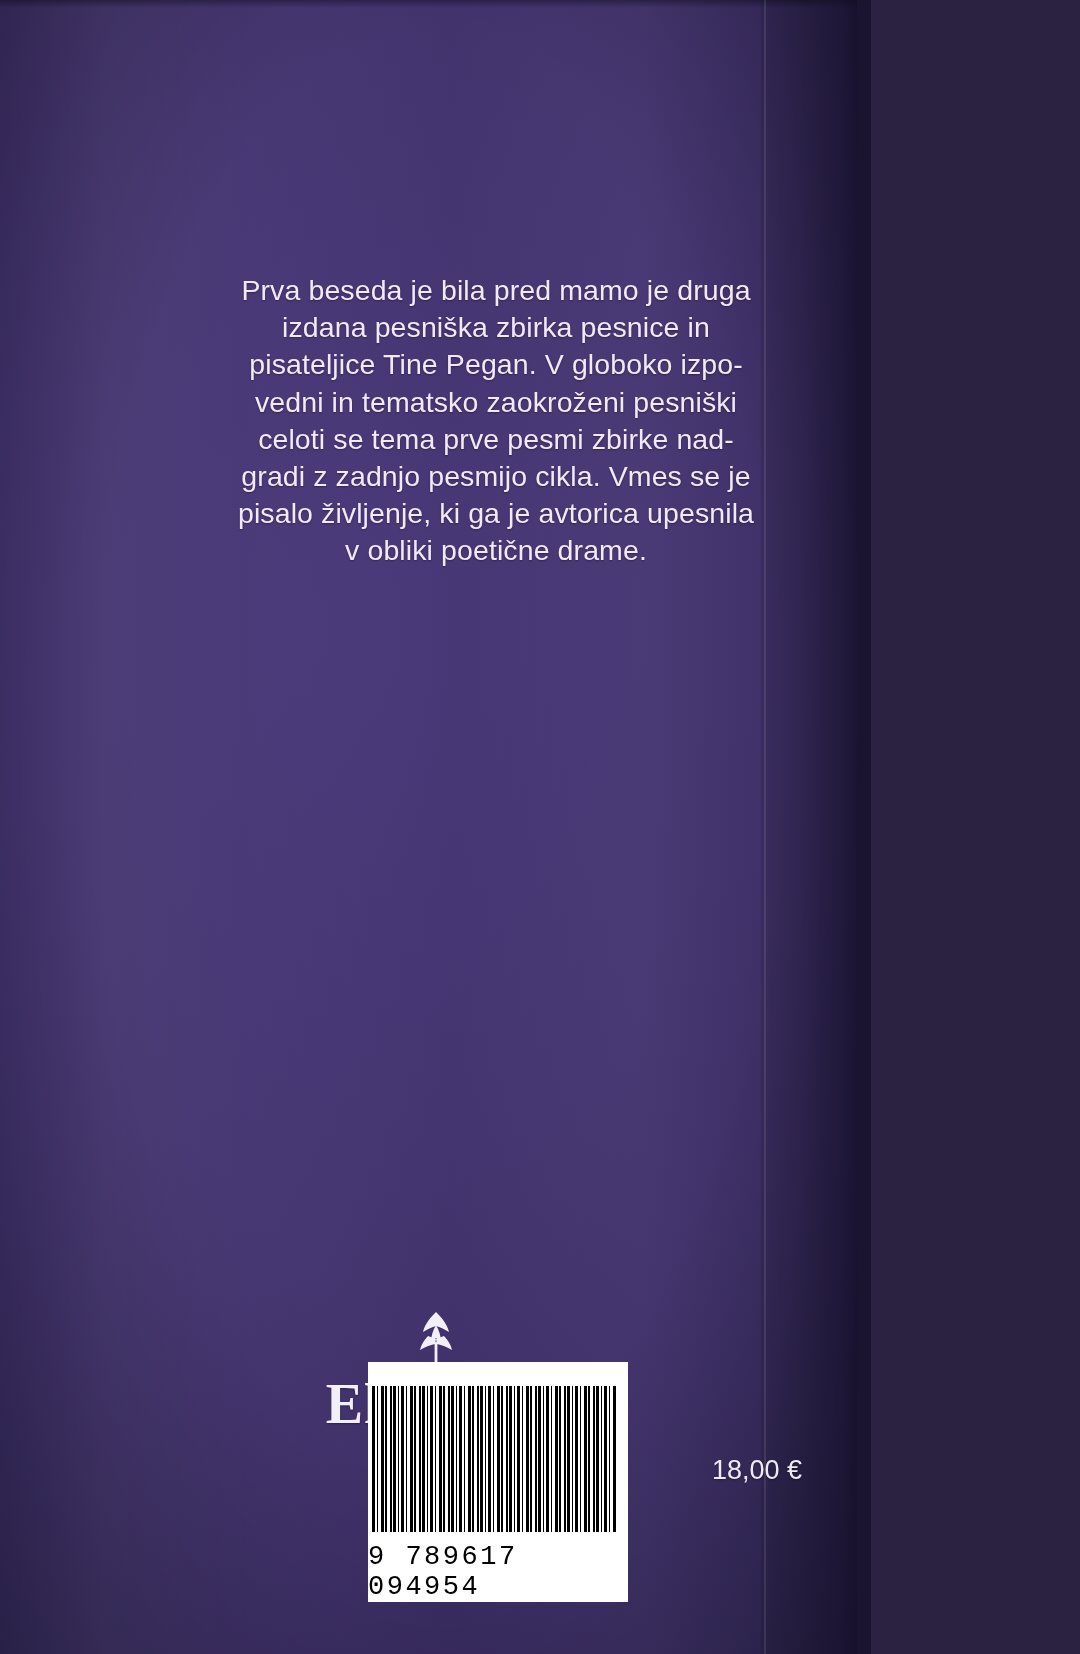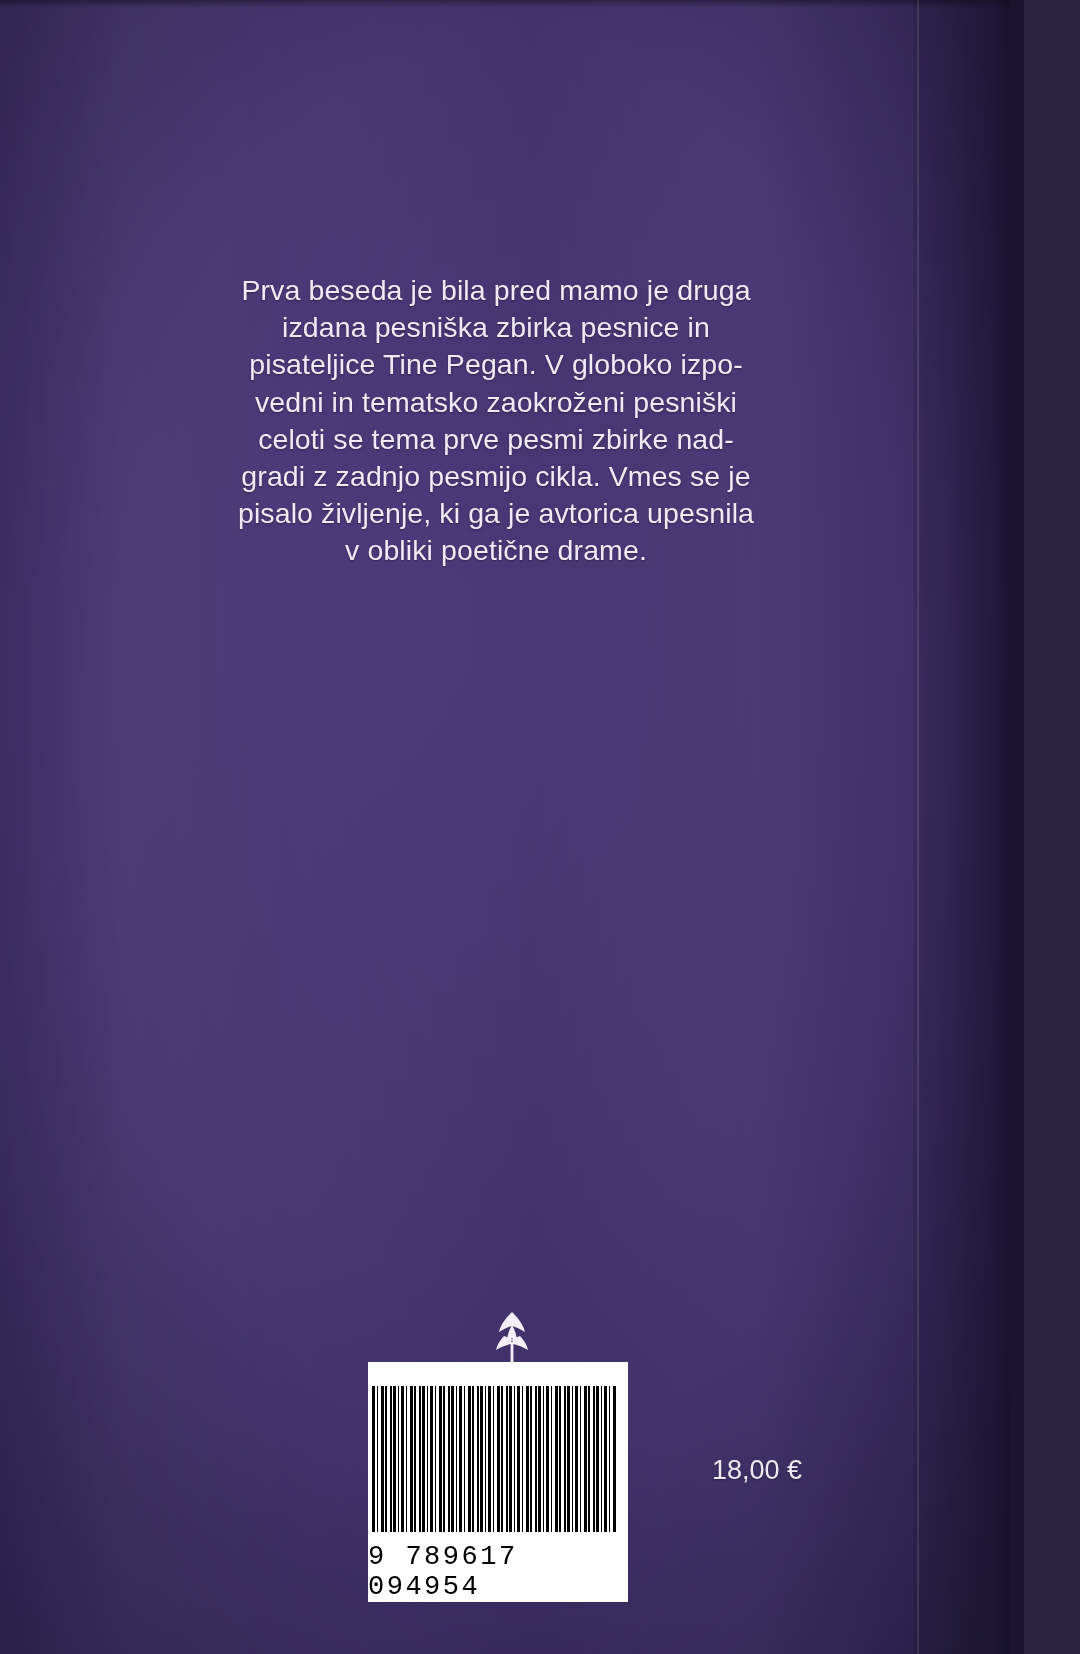--- a/index.html
+++ b/index.html
@@ -9,21 +9,21 @@
   }
   body {
     width: 1080px;
     height: 1654px;
     overflow: hidden;
     font-family: "Liberation Sans", sans-serif;
   }
 
   .book-back {
     position: relative;
-    width: 1024px;
+    width: 871px;
     height: 1654px;
     background:
       radial-gradient(ellipse at 45% 38%, #4c3b7d 0%, #453571 45%, #3c2e66 75%, #342a5c 100%);
     overflow: hidden;
   }
 
   
   .sheen {
     position: absolute;
     inset: 0;

